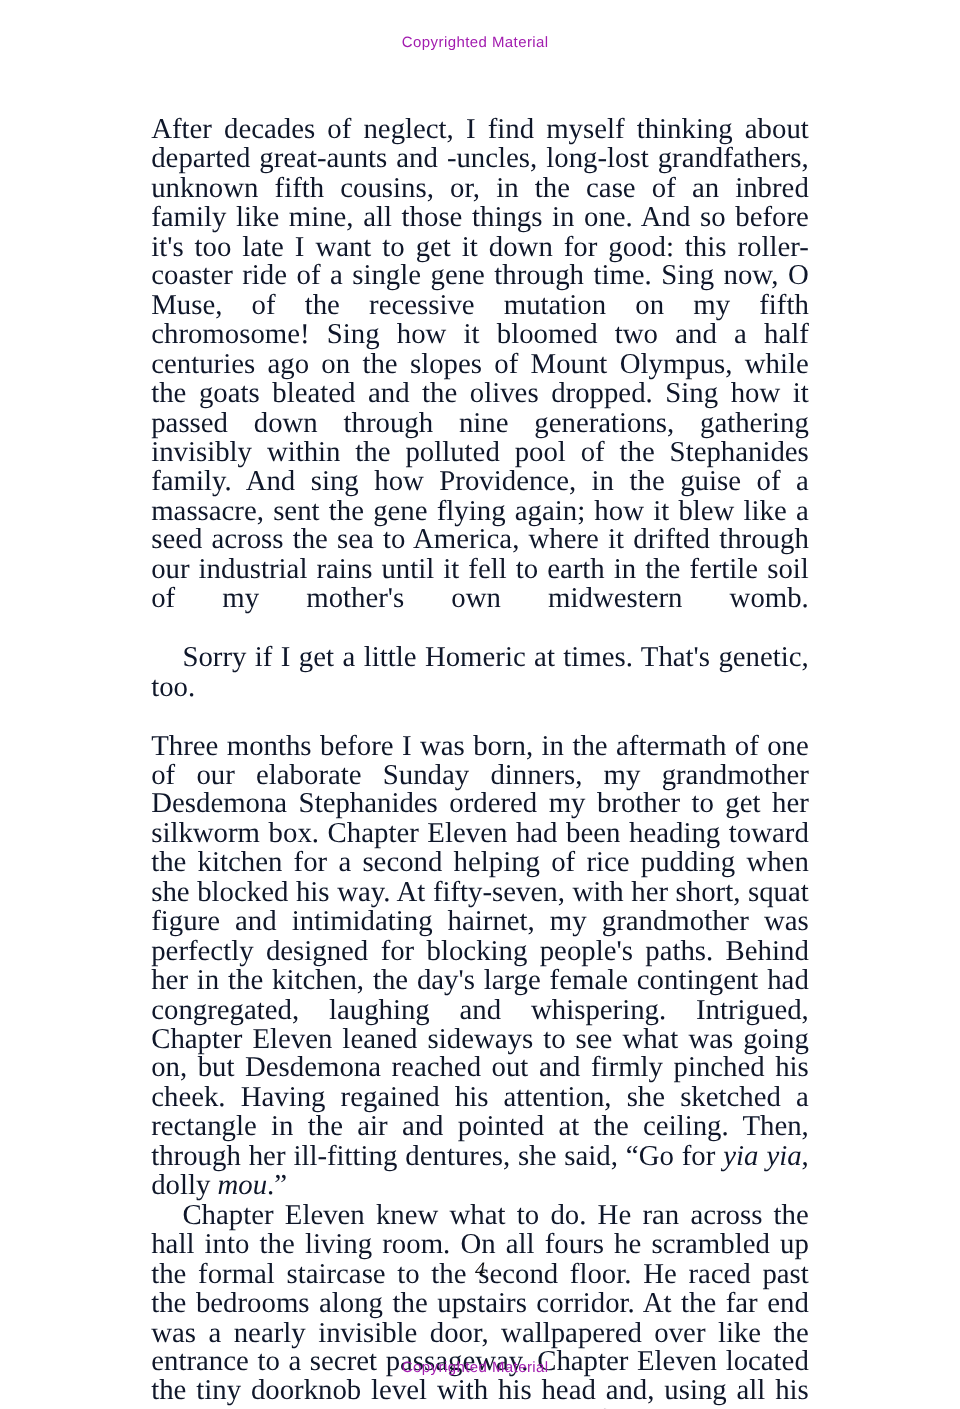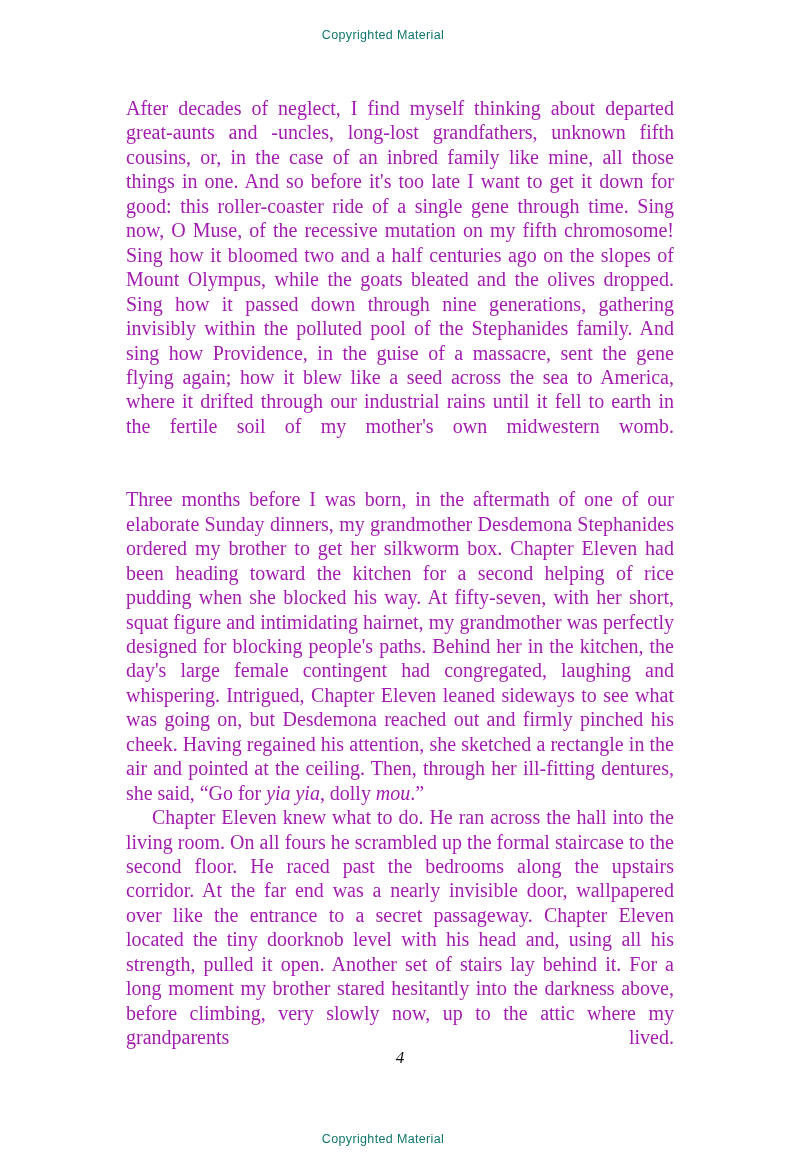--- a/index.html
+++ b/index.html
@@ -19,48 +19,48 @@
 
   .page {
     position: absolute;
     inset: 0;
     background: #ffffff;
   }
 
   
   .watermark {
     position: absolute;
-    left: 4px;
+    left: 17px;
     width: 758px;
     text-align: center;
     font-family: "Liberation Sans", "DejaVu Sans", sans-serif;
     font-size: 12.5px;
     letter-spacing: 0.35px;
-    color: #0f766e;
+    color: #a21caf;
     white-space: nowrap;
     user-select: none;
   }
   .watermark.top    { top: 28px; }
   .watermark.bottom { top: 1132px; }
 
   
   .textblock {
     position: absolute;
     left: 126px;
     top: 96px;
     width: 548px;
   }
 
   .para {
     margin: 0;
-    font-size: 20px;
+    font-size: 24px;
     line-height: 24.45px;
     text-align: justify;
     text-justify: inter-word;
-    color: #a21caf;
+    color: #0f172a;
     hyphens: none;
     -webkit-hyphens: none;
     word-spacing: -0.1px;
   }
   
   .para:after {
     content: "";
     display: inline-block;
     width: 100%;
   }
@@ -91,20 +91,21 @@
 <body>
 
 <div class="page">
 
   <div class="watermark top">Copyrighted Material</div>
 
   <div class="textblock">
 
     <p class="para flush">After decades of neglect, I find myself thinking about departed great-aunts and -uncles, long-lost grandfathers, unknown fifth cousins, or, in the case of an inbred family like mine, all those things in one. And so before it's too late I want to get it down for good: this roller-coaster ride of a single gene through time. Sing now, O Muse, of the recessive mutation on my fifth chromosome! Sing how it bloomed two and a half centuries ago on the slopes of Mount Olympus, while the goats bleated and the olives dropped. Sing how it passed down through nine generations, gathering invisibly within the polluted pool of the Stephanides family. And sing how Providence, in the guise of a massacre, sent the gene flying again; how it blew like a seed across the sea to America, where it drifted through our industrial rains until it fell to earth in the fertile soil of my mother's own midwestern womb.</p>
 
+    <p class="para indent nolast">Sorry if I get a little Homeric at times. That's genetic, too.</p>
 
     <div class="section-gap"></div>
 
     <p class="para flush nolast"><span>Three months before I was born, in the aftermath of one of our elaborate Sunday dinners, my grandmother Desdemona Stephanides ordered my brother to get her silkworm box. Chapter Eleven had been heading toward the kitchen for a second helping of rice pudding when she blocked his way. At fifty-seven, with her short, squat figure and intimidating hairnet, my grandmother was perfectly designed for blocking people's paths. Behind her in the kitchen, the day's large female contingent had congregated, laughing and whispering. Intrigued, Chapter Eleven leaned sideways to see what was going on, but Desdemona reached out and firmly pinched his cheek. Having regained his attention, she sketched a rectangle in the air and pointed at the ceiling. Then, through her ill-fitting dentures, she said, “Go for </span><em class="ital">yia yia</em><span>, dolly </span><em class="ital">mou</em><span>.”</span></p>
 
     <p class="para indent">Chapter Eleven knew what to do. He ran across the hall into the living room. On all fours he scrambled up the formal staircase to the second floor. He raced past the bedrooms along the upstairs corridor. At the far end was a nearly invisible door, wallpapered over like the entrance to a secret passageway. Chapter Eleven located the tiny doorknob level with his head and, using all his strength, pulled it open. Another set of stairs lay behind it. For a long moment my brother stared hesitantly into the darkness above, before climbing, very slowly now, up to the attic where my grandparents lived.</p>
 
   </div>
 
   <div class="folio">4</div>

